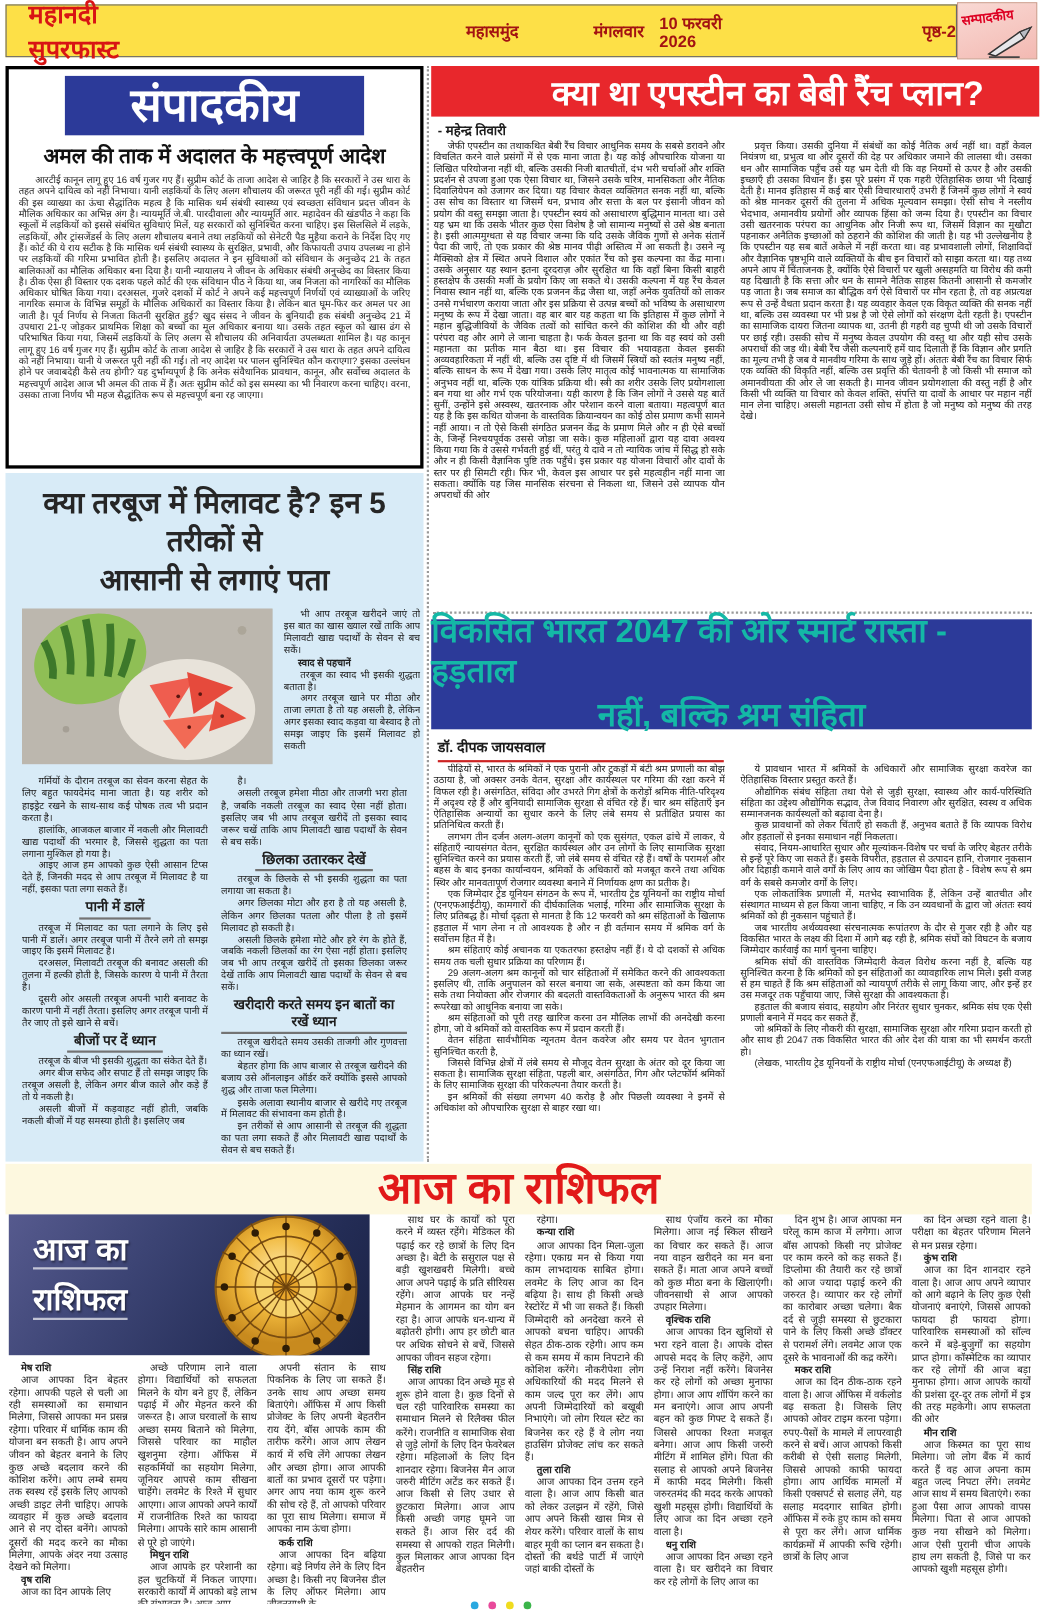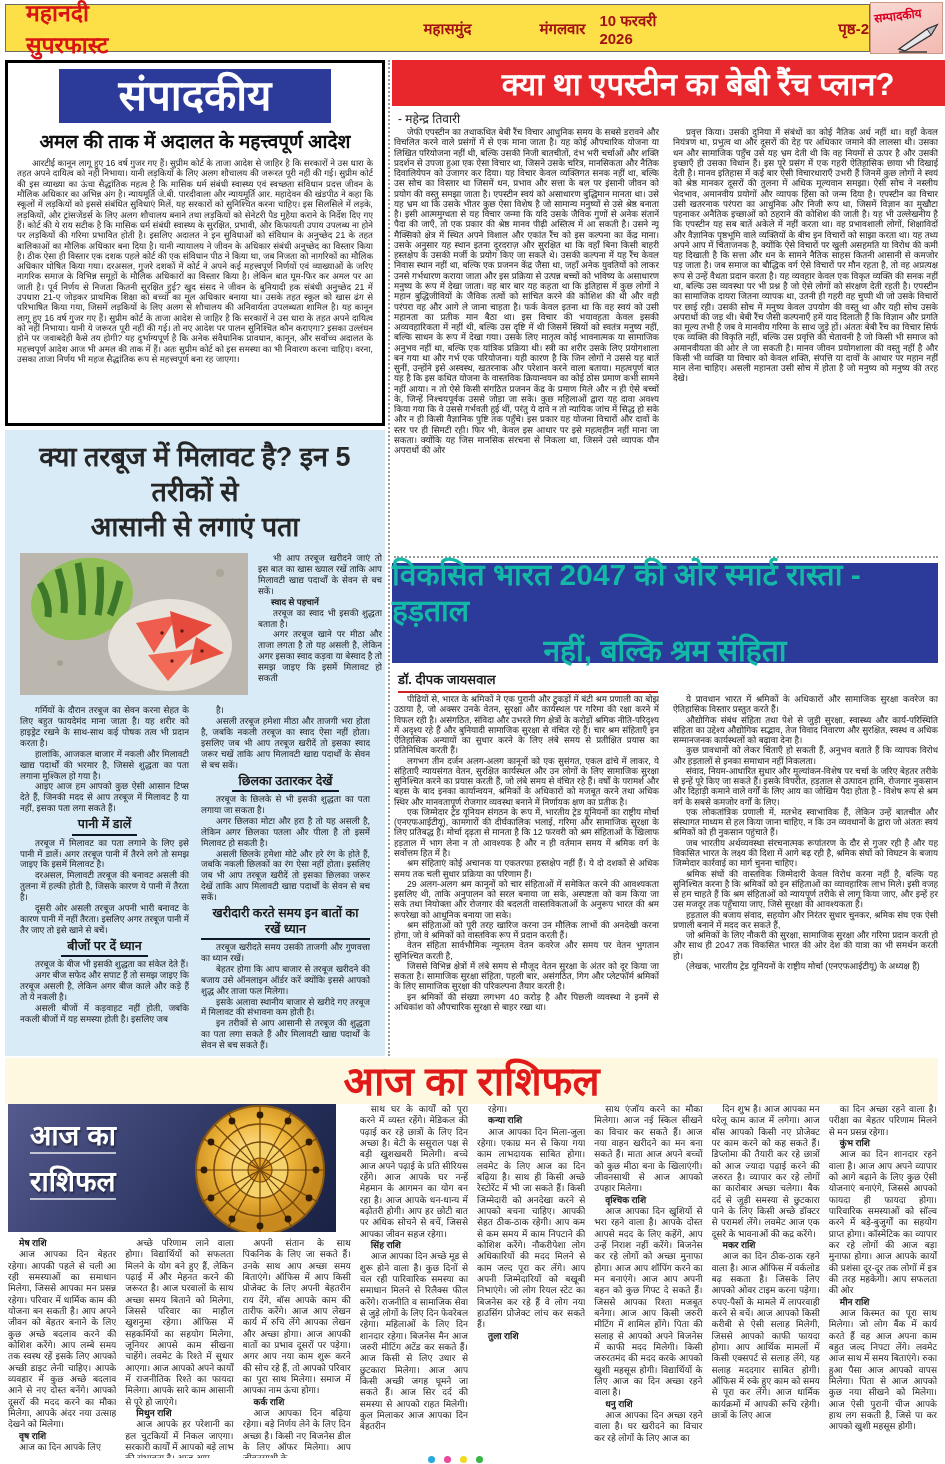--- a/index.html
+++ b/index.html
@@ -16,21 +16,21 @@
   .mast-page{font-size:15px;font-weight:700;color:#a31212;margin-left:150px;}
   .mast-logo{position:absolute;left:870px;top:2px;width:71px;height:50px;
              background:linear-gradient(160deg,#f9d9d4,#f3b9b2);border:1px solid #c98;overflow:hidden;}
   .mast-logo .logo-word{position:absolute;left:3px;top:4px;font-size:12px;font-weight:800;color:#d02;
              transform:rotate(-7deg);letter-spacing:0;}
   .mast-logo svg{position:absolute;right:1px;bottom:0;}
 
   
   .para{margin:0;text-align:justify;text-indent:15px;}
   .blk-h{font-weight:800;text-align:center;font-size:12.5px;margin:3px auto 2px;width:fit-content;
-         border-bottom:2px solid #0f172a;padding:0 6px 1px;text-indent:0;}
+         border-bottom:2px solid #737373;padding:0 6px 1px;text-indent:0;}
   .blk-s{font-weight:700;text-indent:13px;margin:0;}
   .dotted-v{border-left:2px dotted #9a9a9a;}
   .dotted-h{border-top:2px dotted #9a9a9a;}
 
   
   .editorial{position:absolute;left:5px;top:60px;width:380px;height:366px;border:3px solid #000;
              background:#fff;box-sizing:border-box;padding:4px 9px;overflow:hidden;}
   .ed-banner{background:#2c3a99;height:54px;display:flex;align-items:center;justify-content:center;margin:2px 42px;}
   .ed-banner span{color:#fff;font-weight:800;font-size:42px;line-height:1;}
   .ed-head{font-size:19px;font-weight:800;text-align:center;margin:5px 0 4px;color:#111;}
@@ -45,21 +45,21 @@
   .melon-beside{position:absolute;left:238px;top:0;width:124px;height:148px;overflow:hidden;
                 font-size:8.7px;line-height:1.25;}
   .melon-cols{position:absolute;left:0;top:152px;right:0;bottom:0;display:flex;gap:12px;}
   .melon-col{flex:1;overflow:hidden;font-size:8.7px;line-height:1.25;}
 
   
   .main-divider{position:absolute;left:388px;top:60px;height:996px;}
   .epstein-banner{position:absolute;left:392px;top:60px;width:612px;height:46px;background:#e8272c;
                   display:flex;align-items:center;justify-content:center;}
   .epstein-banner span{color:#fff;font-size:31px;font-weight:800;}
-  .ep-byline{position:absolute;left:398px;top:110px;font-size:12px;font-weight:400;}
+  .ep-byline{position:absolute;left:398px;top:110px;font-size:12px;font-weight:700;}
   .ep-cols{position:absolute;left:394px;top:127px;width:544px;height:424px;display:flex;gap:14px;}
   .art-col{flex:1;overflow:hidden;font-size:8.7px;line-height:1.18;}
   .art-col .para{text-indent:13px;}
   .ep-divider{position:absolute;left:394px;top:556px;width:544px;}
 
   .labour-banner{position:absolute;left:392px;top:563px;width:546px;height:100px;background:#2c3a99;
                  display:flex;flex-direction:column;align-items:center;justify-content:center;gap:4px;}
   .labour-banner span{color:#14b8a6;font-size:30px;font-weight:800;line-height:1.2;}
   .lab-byline{position:absolute;left:398px;top:670px;width:260px;font-size:13px;font-weight:800;
               border-bottom:2px solid #c22;padding-bottom:3px;}
@@ -248,20 +248,21 @@
     <div class="hcol">
         <p class="para">साथ घर के कार्यों को पूरा करने में व्यस्त रहेंगे। मेडिकल की पढ़ाई कर रहे छात्रों के लिए दिन अच्छा है। बेटी के ससुराल पक्ष से बड़ी खुशखबरी मिलेगी। बच्चे आज अपने पढ़ाई के प्रति सीरियस रहेंगे। आज आपके घर नन्हें मेहमान के आगमन का योग बन रहा है। आज आपके धन-धान्य में बढ़ोतरी होगी। आप हर छोटी बात पर अधिक सोचने से बचें, जिससे आपका जीवन सहज रहेगा।</p>
         <div class="blk-s">सिंह राशि</div>
         <p class="para">आज आपका दिन अच्छे मूड से शुरू होने वाला है। कुछ दिनों से चल रही पारिवारिक समस्या का समाधान मिलने से रिलैक्स फील करेंगे। राजनीति व सामाजिक सेवा से जुड़े लोगों के लिए दिन फेवरेबल रहेगा। महिलाओं के लिए दिन शानदार रहेगा। बिजनेस मैन आज जरुरी मीटिंग अटेंड कर सकते हैं। आज किसी से लिए उधार से छुटकारा मिलेगा। आज आप किसी अच्छी जगह घूमने जा सकते हैं। आज सिर दर्द की समस्या से आपको राहत मिलेगी। कुल मिलाकर आज आपका दिन बेहतरीन</p>
       </div>
     <div class="hcol">
         <p class="para">रहेगा।</p>
         <div class="blk-s">कन्या राशि</div>
         <p class="para">आज आपका दिन मिला-जुला रहेगा। एकाग्र मन से किया गया काम लाभदायक साबित होगा। लवमेट के लिए आज का दिन बढ़िया है। साथ ही किसी अच्छे रेस्टोरेंट में भी जा सकते हैं। किसी जिम्मेदारी को अनदेखा करने से आपको बचना चाहिए। आपकी सेहत ठीक-ठाक रहेगी। आप कम से कम समय में काम निपटाने की कोशिश करेंगे। नौकरीपेशा लोग अधिकारियों की मदद मिलने से काम जल्द पूरा कर लेंगे। आप अपनी जिम्मेदारियों को बखूबी निभाएंगे। जो लोग रियल स्टेट का बिजनेस कर रहे हैं वे लोग नया हाउसिंग प्रोजेक्ट लांच कर सकते हैं।</p>
         <div class="blk-s">तुला राशि</div>
+        <p class="para">आज आपका दिन उत्तम रहने वाला है। आज आप किसी बात को लेकर उलझन में रहेंगे, जिसे आप अपने किसी खास मित्र से शेयर करेंगे। परिवार वालों के साथ बाहर मूवी का प्लान बन सकता है। दोस्तों की बर्थडे पार्टी में जाएंगे जहां बाकी दोस्तों के</p>
       </div>
     <div class="hcol">
         <p class="para">साथ एंजॉय करने का मौका मिलेगा। आज नई स्किल सीखने का विचार कर सकते हैं। आज नया वाहन खरीदने का मन बना सकते हैं। माता आज अपने बच्चों को कुछ मीठा बना के खिलाएंगी। जीवनसाथी से आज आपको उपहार मिलेगा।</p>
         <div class="blk-s">वृश्चिक राशि</div>
         <p class="para">आज आपका दिन खुशियों से भरा रहने वाला है। आपके दोस्त आपसे मदद के लिए कहेंगे, आप उन्हें निराश नहीं करेंगे। बिजनेस कर रहे लोगों को अच्छा मुनाफा होगा। आज आप शॉपिंग करने का मन बनाएंगे। आज आप अपनी बहन को कुछ गिफ्ट दे सकते हैं। जिससे आपका रिश्ता मजबूत बनेगा। आज आप किसी जरुरी मीटिंग में शामिल होंगे। पिता की सलाह से आपको अपने बिजनेस में काफी मदद मिलेगी। किसी जरुरतमंद की मदद करके आपको खुशी महसूस होगी। विद्यार्थियों के लिए आज का दिन अच्छा रहने वाला है।</p>
         <div class="blk-s">धनु राशि</div>
         <p class="para">आज आपका दिन अच्छा रहने वाला है। घर खरीदने का विचार कर रहे लोगों के लिए आज का</p>
       </div>
     <div class="hcol">
         <p class="para">दिन शुभ है। आज आपका मन घरेलू काम काज में लगेगा। आज बॉस आपको किसी नए प्रोजेक्ट पर काम करने को कह सकते हैं। डिप्लोमा की तैयारी कर रहे छात्रों को आज ज्यादा पढ़ाई करने की जरुरत है। व्यापार कर रहे लोगों का कारोबार अच्छा चलेगा। बैक दर्द से जुड़ी समस्या से छुटकारा पाने के लिए किसी अच्छे डॉक्टर से परामर्श लेंगे। लवमेट आज एक दूसरे के भावनाओं की कद्र करेंगे।</p>

